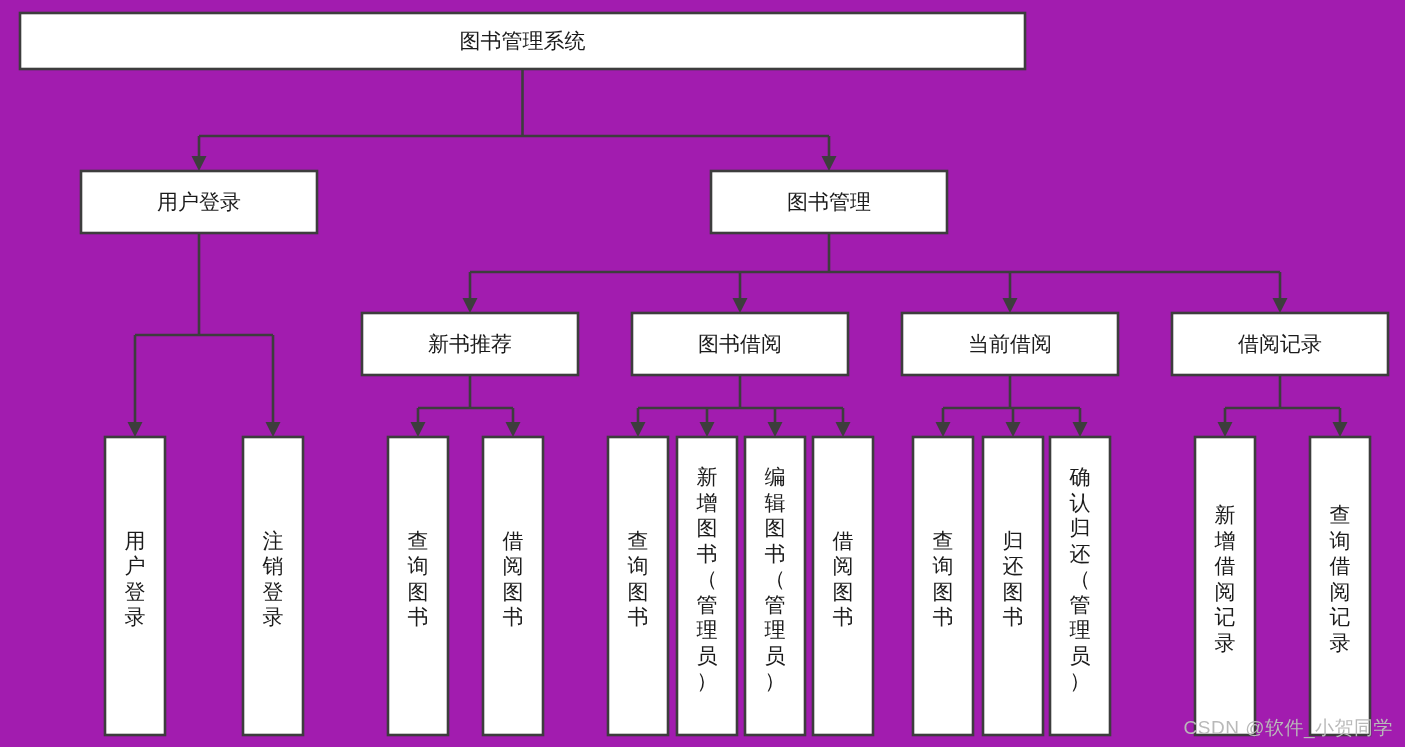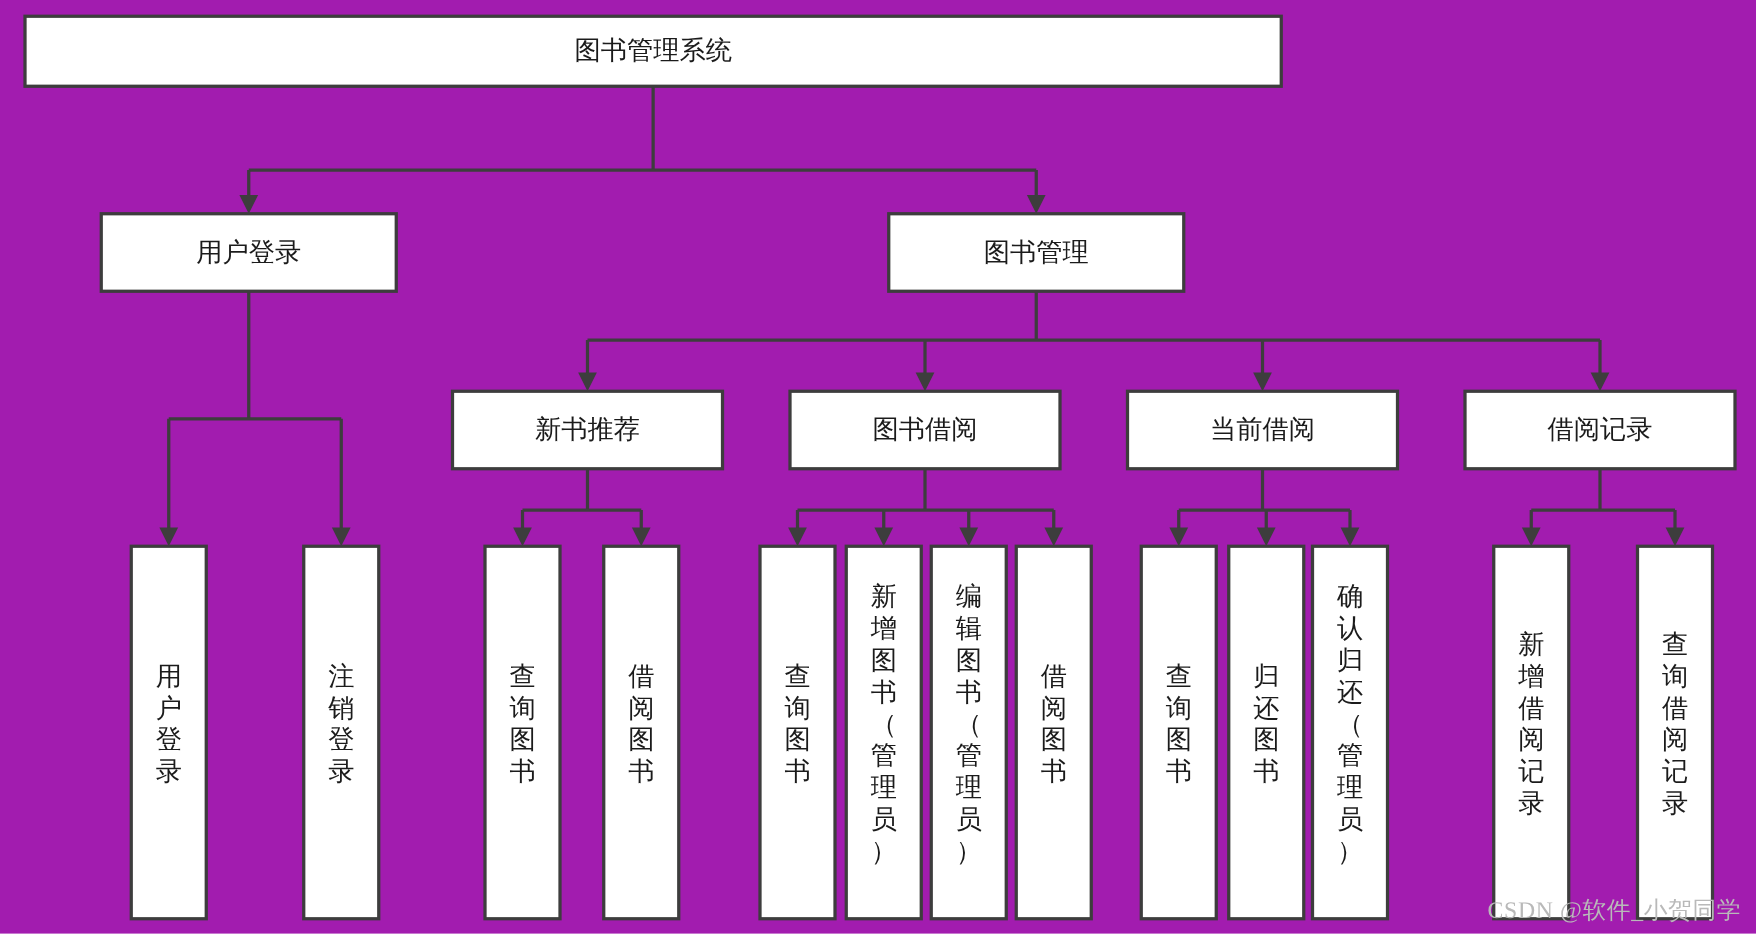--- a/index.html
+++ b/index.html
@@ -51,21 +51,21 @@
   .node-label-vertical {
     fill: #1b1b1b;
     font-family: "Liberation Sans", "DejaVu Sans", sans-serif;
     font-size: 21px;
     text-anchor: middle;
   }
   .watermark {
     position: absolute;
     right: 12px;
     bottom: 6px;
-    font-family: Liberation Serif, serif;
+    font-family: Liberation Sans, sans-serif;
     font-size: 19px;
     color: #b9b9b9;
     letter-spacing: 0.5px;
     white-space: nowrap;
     pointer-events: none;
   }
 </style>
 </head>
 <body>
 

